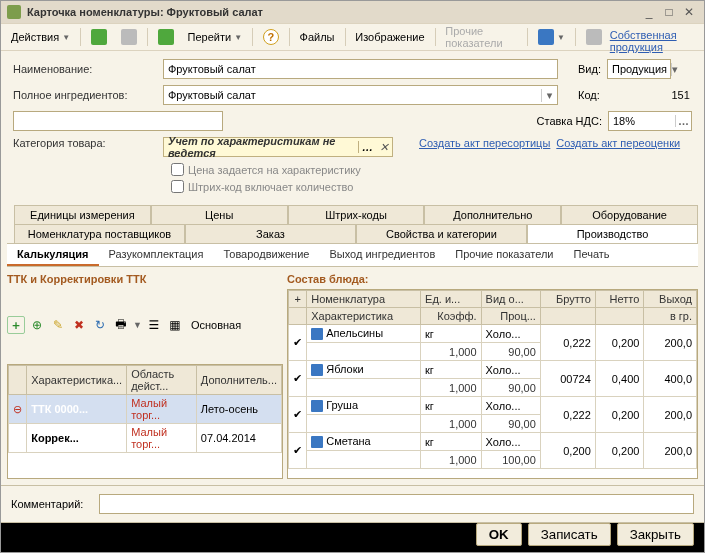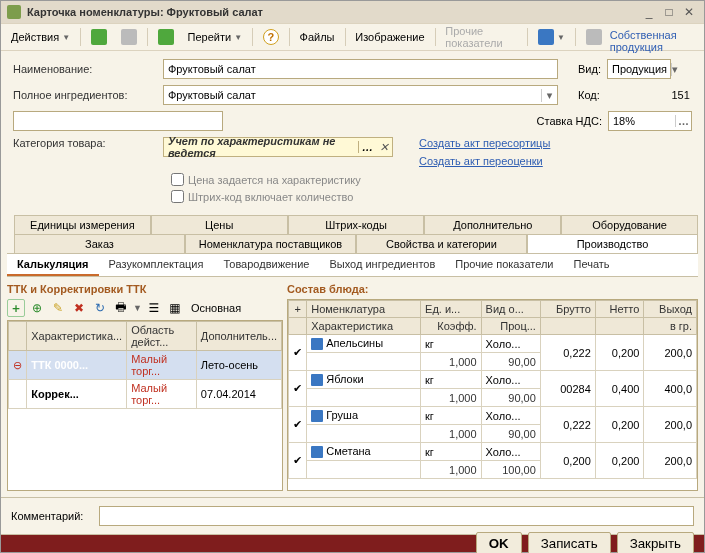--- a/index.html
+++ b/index.html
@@ -6,21 +6,21 @@
   body { font-family: Tahoma, Arial, sans-serif; font-size: 11px; background: #fff; width: 705px; height: 553px; overflow: hidden; }
   .window { width: 705px; height: 553px; background: #f7f3e8; display: flex; flex-direction: column; border: 1px solid #999; }
   .titlebar { height: 22px; background: #e2daca; display: flex; align-items: center; padding: 0 6px; }
   .titlebar .icon { width: 14px; height: 14px; background:#7d9d4c; margin-right: 6px; border-radius:2px; }
   .titlebar .title { flex: 1; font-weight: bold; color: #333; }
   .winbtn { width: 18px; height: 15px; margin-left: 2px; text-align:center; font-size:12px; line-height:14px; color:#555; cursor:pointer; }
   .toolbar { height: 28px; background: #f7f3e8; border-top:1px solid #dcd3bf; border-bottom:1px solid #dcd3bf; display:flex; align-items:center; padding:0 4px; gap:2px; }
   .tb-btn { padding: 2px 5px; display:flex; align-items:center; gap:3px; cursor:pointer; border:1px solid transparent; border-radius:2px; }
   .tb-drop { font-size:8px; color:#666; }
   .tb-sep { width:1px; height:18px; background:#d6cdb8; margin:0 2px; }
-  .tb-link { color:#2e5db2; cursor:pointer; margin-left:auto;margin-top:8px; }
+  .tb-link { color:#2e5db2; text-decoration:underline; cursor:pointer; margin-left:auto;margin-top:8px; }
   .ico { width:16px; height:16px; display:inline-block; }
   .ico-green { background:#4fa83d; border-radius:2px; }
   .ico-gray { background:#bbb; border-radius:2px; }
   .ico-blue { background:#3a77c2; border-radius:2px; }
   .ico-q { background:#fff; border:1px solid #d0a020; border-radius:50%; color:#c07000; text-align:center; font-weight:bold; font-size:11px; line-height:14px; }
   .disabled { color:#aaa; }
   .form-area { padding: 8px 12px 4px 12px; }
   .row { display:flex; align-items:center; margin-bottom:6px; gap:8px; }
   .lbl { width: 142px; color:#333; }
   .inp { height:20px; border:1px solid #b8a97e; background:#fff; padding:0 4px; font-size:11px; }
@@ -39,40 +39,40 @@
   .tabs1 { margin: 4px 6px 0 13px; }
   .tabrow { display:flex; }
   .tab1 { flex:1; text-align:center; padding:3px 4px; border:1px solid #c8bfa4; border-bottom:none; background:#efe8d7; cursor:pointer; font-size:11px; }
   .tab1.active { background:#fff; font-weight:normal; position:relative; z-index:2; }
   .tabs2 { margin: 0 6px; border-top:1px solid #c8bfa4; }
   .tab2row { display:flex; background:#fff; border-bottom:1px solid #c8bfa4; }
   .tab2 { padding:4px 10px; cursor:pointer; color:#333; }
   .tab2.active { font-weight:bold; border-bottom:2px solid #c96a2b; color:#000; }
   .panel-area { display:flex; padding:6px; gap:4px; flex:1; min-height:0; }
   .left-panel,.right-panel { display:flex; flex-direction:column; min-height:0; }
-  .left-panel { width:276px; }
+  .left-panel { width:276px;gap:27px; }
   .right-panel { flex:1; }
   .section-title { color:#a35a20; font-weight:bold; margin-bottom:4px; }
   .mini-toolbar { display:flex; align-items:center; gap:3px; margin-bottom:3px; }
   .mini-btn { width:18px; height:18px; display:flex; align-items:center; justify-content:center; border:1px solid transparent; border-radius:2px; cursor:pointer; font-size:12px; }
   .grid { flex:1; border:1px solid #b8a97e; background:#fff; overflow:auto; }
   table { border-collapse:collapse; width:100%; font-size:11px; }
   th { background:#efe8d7; border:1px solid #c8bfa4; padding:2px 4px; font-weight:normal; text-align:left; color:#333; }
   td { border:1px solid #d9d2be; padding:2px 4px; height:18px; }
   .sel-row td { background:#d4dff0; }
   .red { color:#c03020; }
   .blue-cell { background:#3a5fa0; color:#fff; }
   .num { text-align:right; }
   .check-cell { text-align:center; width:18px; }
   .bottom-area { border-top:1px solid #c8bfa4; padding:8px 10px; background:#f7f3e8; }
-  .footer { height:18px; border-top:1px solid #c8bfa4; display:flex; align-items:center; justify-content:flex-end; padding:0 10px; gap:6px; background:#7f1d1d; }
+  .footer { height:30px; border-top:1px solid #c8bfa4; display:flex; align-items:flex-start; justify-content:flex-end; padding:0 10px; gap:6px; background:#000000; }
   .btn { padding:3px 12px; background:#f2ecdc; border:1px solid #b8a97e; border-radius:2px; cursor:pointer; }
   .btn.primary { font-weight:bold; }
   .sub-row td { color:#333; }
-  .right-links { display:flex; flex-direction:column; gap:6px; margin-left:18px; }
+  .right-links { display:flex; gap:6px; margin-left:18px; }
   .plusbtn { width:18px; border:1px solid #c8bfa4; background:#efe8d7; text-align:center; cursor:pointer;}
   .small-ico { width:12px;height:12px;display:inline-block;background:#3a77c2;margin-right:3px;vertical-align:middle;border-radius:1px; }
 </style>
 </head>
 <body>
 
 <div class="window">
 
   <div class="titlebar">
     <div class="icon"></div>
@@ -188,22 +188,22 @@
 
   <div class="tabs1">
     <div class="tabrow" id="tabrow1">
         <div class="tab1">Единицы измерения</div>
         <div class="tab1">Цены</div>
         <div class="tab1">Штрих-коды</div>
         <div class="tab1">Дополнительно</div>
         <div class="tab1">Оборудование</div>
       </div>
     <div class="tabrow" id="tabrow2">
+        <div class="tab1">Номенклатура поставщиков</div>
         <div class="tab1">Заказ</div>
-        <div class="tab1">Номенклатура поставщиков</div>
         <div class="tab1">Свойства и категории</div>
         <div class="tab1 active">Производство</div>
       </div>
   </div>
 
   <div class="tabs2">
     <div class="tab2row" id="tab2row">
         <div class="tab2 active">Калькуляция</div>
         <div class="tab2">Разукомплектация</div>
         <div class="tab2">Товародвижение</div>
@@ -293,21 +293,21 @@
               <tr class="sub-row">
                 <td></td>
                 <td class="num">1,000</td>
                 <td class="num">90,00</td>
               </tr>
               <tr>
                 <td class="check-cell" rowspan="2">✔</td>
                 <td><span class="small-ico"></span>Яблоки</td>
                 <td rowspan="1">кг</td>
                 <td rowspan="1">Холо...</td>
-                <td class="num" rowspan="2">00284</td>
+                <td class="num" rowspan="2">00724</td>
                 <td class="num" rowspan="2">0,400</td>
                 <td class="num" rowspan="2">400,0</td>
               </tr>
               <tr class="sub-row">
                 <td></td>
                 <td class="num">1,000</td>
                 <td class="num">90,00</td>
               </tr>
               <tr>
                 <td class="check-cell" rowspan="2">✔</td>

